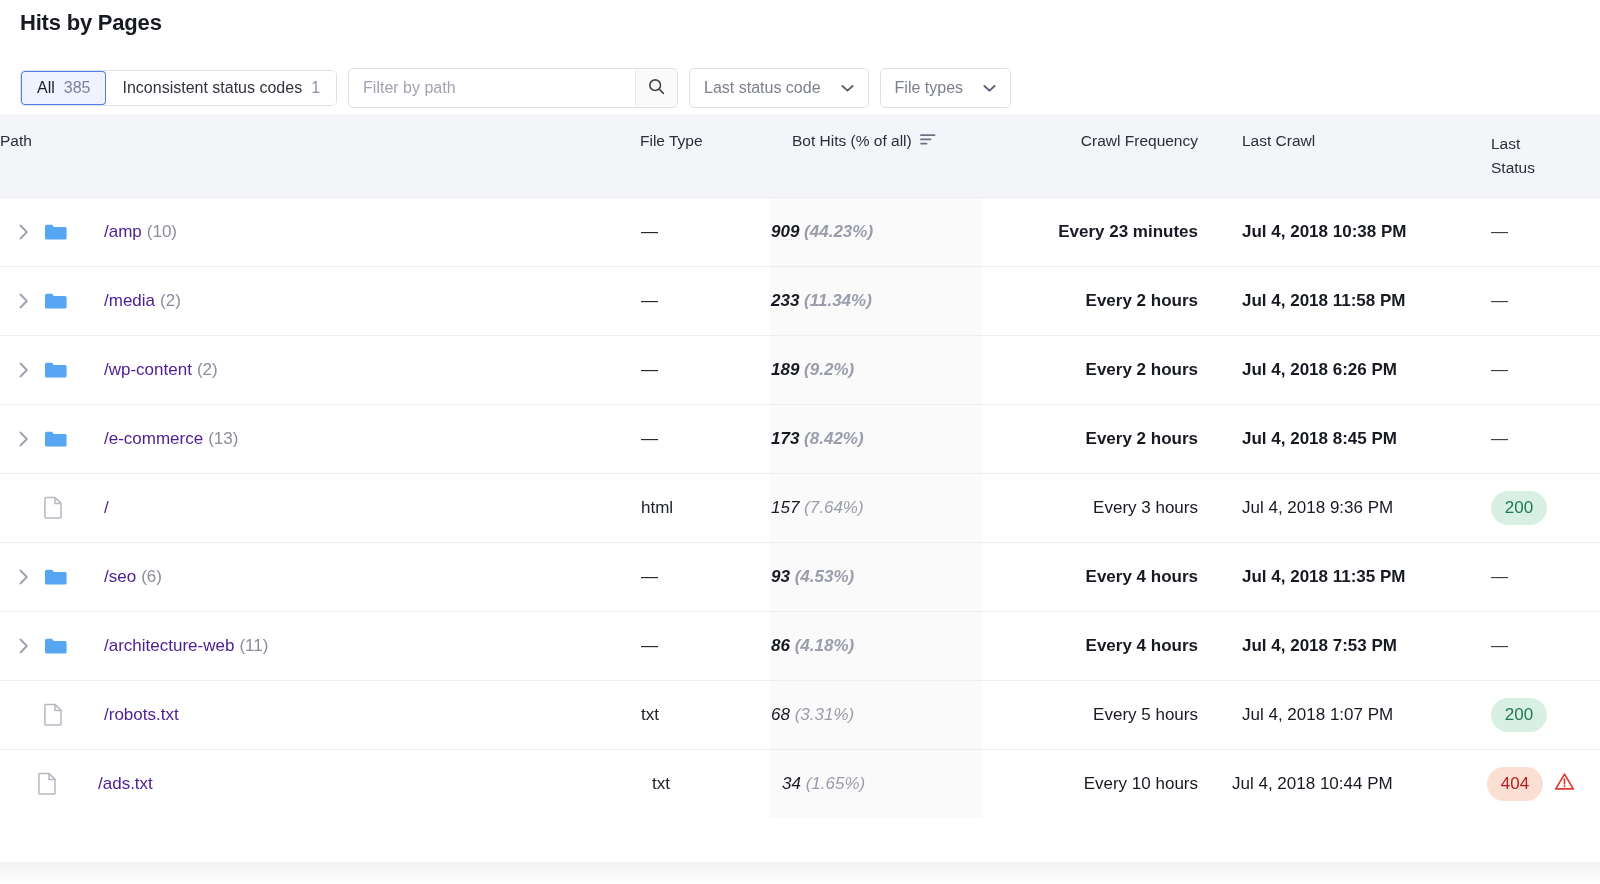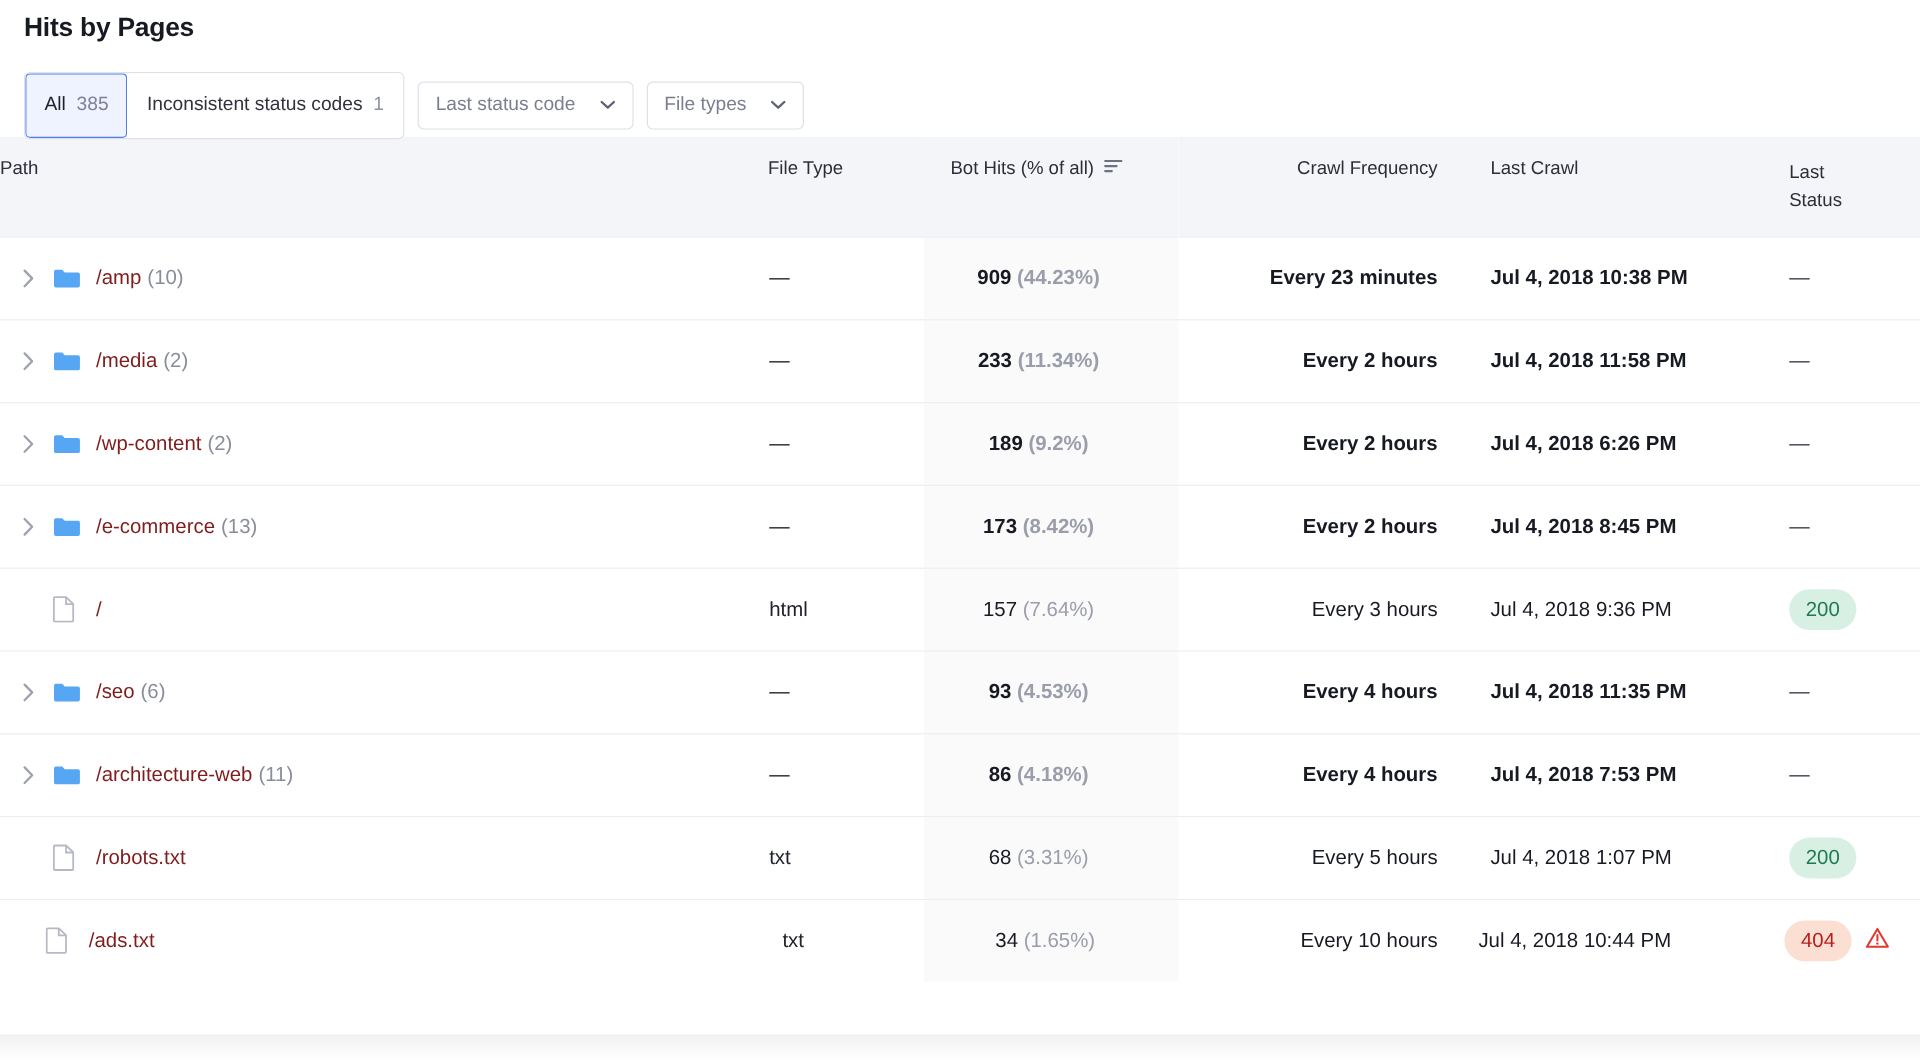--- a/index.html
+++ b/index.html
@@ -44,21 +44,21 @@
   
   .filter-row {
     display: flex;
     align-items: center;
     gap: 11px;
     padding: 0 20px;
     height: 52px;
   }
   .segmented {
     display: flex;
-    height: 56px;
+    height: 36px;
     border: 1px solid #e0e0e8;
     border-radius: 5px;
     overflow: hidden;
     background: #fff;
   }
   .seg {
     display: flex; align-items: center; gap: 9px;
     padding: 0 16px;
     font-size: 16px;
     color: #31323c;
@@ -142,41 +142,41 @@
   tbody td {
     border-bottom: 1px solid #ededf2;
     font-size: 17px;
     color: #171a22;
     height: 69px;
     vertical-align: middle;
   }
   tbody tr:last-child td { border-bottom: none; padding-left: 12px; }
   td.c-path { padding-left: 18px; }
   td.c-type { color: #20222b; }
-  td.c-hits { background: #fafafb; text-align: center; padding-right: 22px; white-space: nowrap; }
+  td.c-hits { background: #fafafb; text-align: left; padding-right: 22px; white-space: nowrap; font-style: italic; }
   td.c-freq { text-align: right; padding-right: 22px; white-space: nowrap; }
   td.c-crawl { padding-left: 22px; white-space: nowrap; }
   td.c-status { padding-left: 16px; }
 
   tr.folder td.c-hits,
   tr.folder td.c-freq,
   tr.folder td.c-crawl { font-weight: bold; }
   tr.file td.c-hits .hits-num { font-weight: normal; }
   tr.folder td.c-hits .hits-num { font-weight: bold; }
   .hits-pct { color: #9a9daa; }
 
   .path-cell { display: flex; align-items: center; }
   .chev {
     width: 26px;
     display: flex; align-items: center; justify-content: flex-start;
     cursor: pointer;
   }
   .chev.spacer { cursor: default; }
   .ficon { width: 36px; display: flex; align-items: center; }
-  .path-text { color: #7f1d1d; }
+  .path-text { color: #4c1d95; margin-left: 24px; }
   .path-count { color: #8a8d9b; margin-left: 5px; }
   .dash { color: #3a3c46; }
 
   .badge {
     display: inline-flex; align-items: center; justify-content: center;
     min-width: 56px; height: 34px;
     border-radius: 17px;
     font-size: 17px;
   }
   .badge.ok  { background: #d8f0e4; color: #1f7a53; }
@@ -207,20 +207,31 @@
       <div class="seg active">
         <span>All</span>
         <span class="count">385</span>
       </div>
       <div class="seg">
         <span>Inconsistent status codes</span>
         <span class="count">1</span>
       </div>
     </div>
 
+    <div class="search-wrap">
+      <input type="text" placeholder="Filter by path" style="">
+      <div class="search-btn">
+        <span>
+          <svg width="19" height="19" viewBox="0 0 20 20" fill="none">
+            <circle cx="8.6" cy="8.6" r="5.6" stroke="#44464f" stroke-width="1.7"></circle>
+            <path d="M12.8 12.8 L17.2 17.2" stroke="#44464f" stroke-width="1.7" stroke-linecap="round"></path>
+          </svg>
+        </span>
+      </div>
+    </div>
 
     <div class="dropdown">
       <span>Last status code</span>
       <span>
         <svg width="13" height="9" viewBox="0 0 14 9" fill="none">
           <path d="M1.5 1.8 L7 6.8 L12.5 1.8" stroke="#5e6272" stroke-width="2.1" stroke-linecap="round" stroke-linejoin="round"></path>
         </svg>
       </span>
     </div>
 

